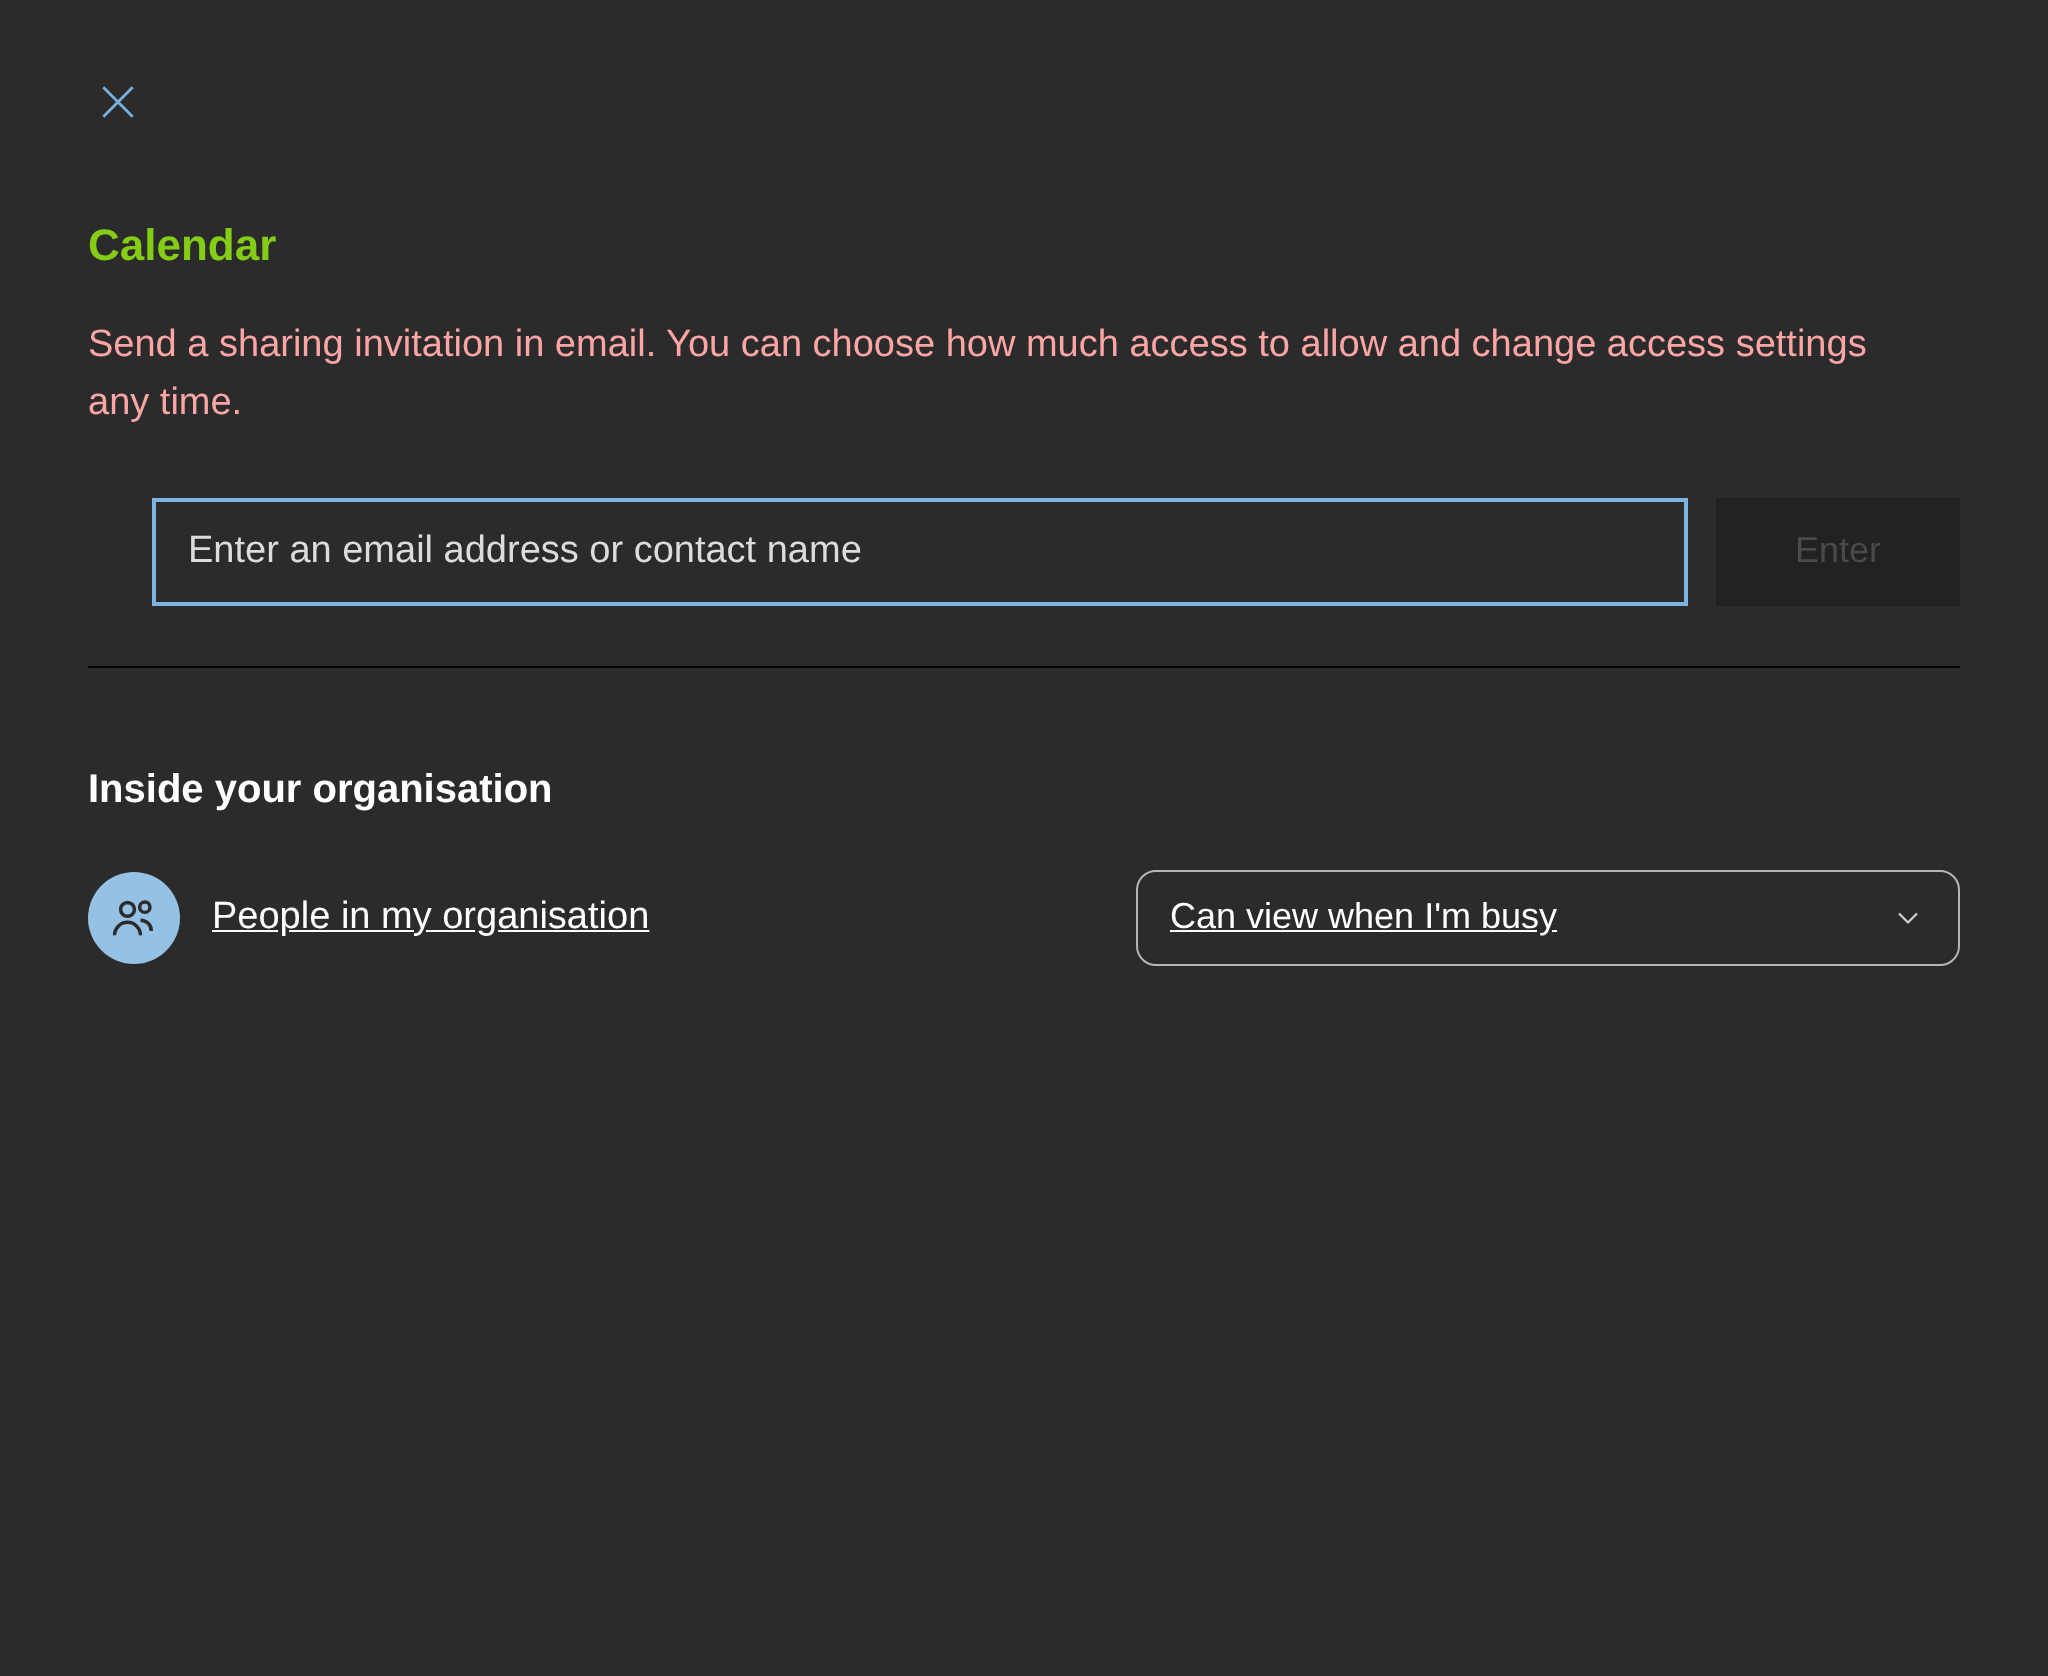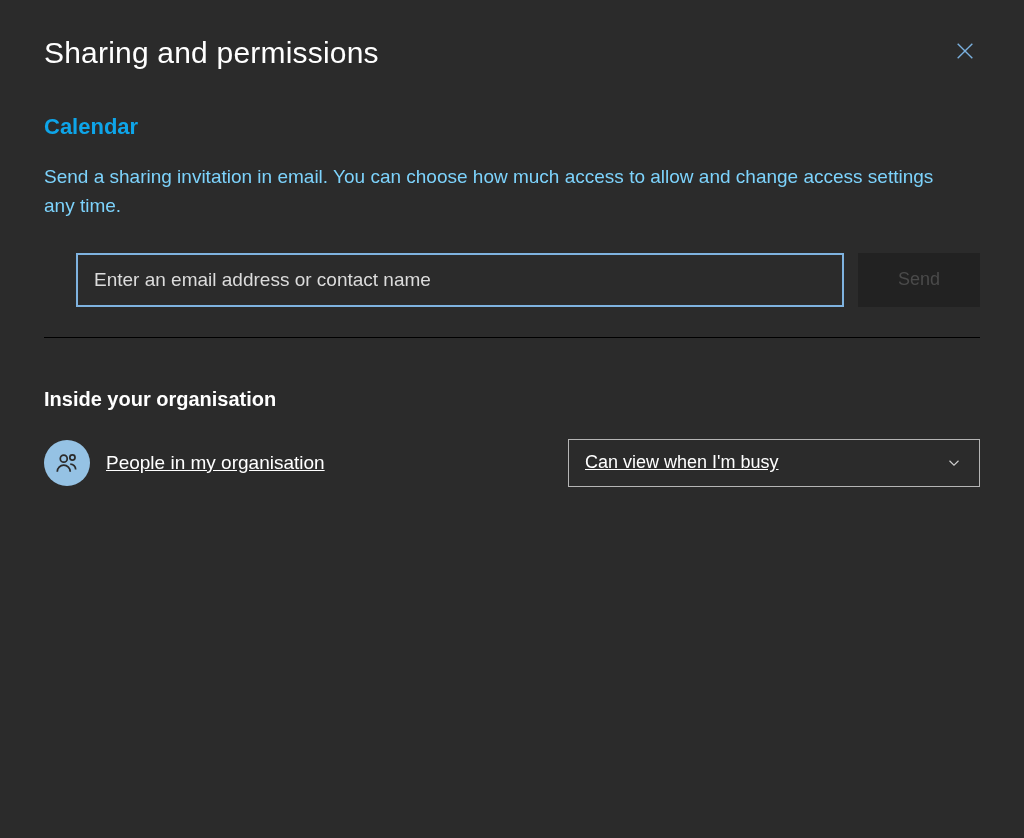--- a/index.html
+++ b/index.html
@@ -34,27 +34,27 @@
       align-items: center;
       justify-content: center;
     }
     .close-btn svg {
       width: 22px;
       height: 22px;
       stroke: #7ab0de;
       stroke-width: 1.5;
     }
     .subtitle {
-      color: #0ea5e9;
+      color: #84cc16;
       font-size: 22px;
       font-weight: 600;
       margin-top: 44px;
     }
     .description {
-      color: #7dd3fc;
+      color: #fca5a5;
       font-size: 19px;
       font-weight: 400;
       line-height: 1.55;
       margin-top: 22px;
       max-width: 920px;
     }
     .input-row {
       display: flex;
       gap: 14px;
       margin-top: 32px;
@@ -131,50 +131,49 @@
       background-color: #2b2b2b;
       border: 1px solid #b5b5b5;
       color: #ffffff;
       font-size: 18px;
       font-family: inherit;
       padding: 0 16px;
       display: flex;
       align-items: center;
       justify-content: space-between;
       cursor: pointer;
-      border-radius: 0;
+      border-radius: 10px;
     }
     .permission-select svg {
       width: 18px;
       height: 18px;
       stroke: #cfcfcf;
       stroke-width: 1.5;
       fill: none;
     }
   </style>
 </head>
 <body>
 
 <div class="header-row">
-  <h1 class="page-title">Sharing and permissions</h1>
   <div class="close-btn">
     <svg viewBox="0 0 24 24">
       <line x1="4" y1="4" x2="20" y2="20"></line>
       <line x1="20" y1="4" x2="4" y2="20"></line>
     </svg>
   </div>
 </div>
 
 <h2 class="subtitle">Calendar</h2>
 
 <p class="description">Send a sharing invitation in email. You can choose how much access to allow and change access settings any time.</p>
 
 <div class="input-row">
   <input type="text" class="email-input" placeholder="Enter an email address or contact name" style="">
-  <button class="share-btn">Send</button>
+  <button class="share-btn">Enter</button>
 </div>
 
 <hr class="divider">
 
 <h3 class="section-heading">Inside your organisation</h3>
 
 <div class="permission-row">
   <div class="avatar-circle">
     <svg viewBox="0 0 24 24">
       <circle cx="9" cy="8" r="3.2"></circle>

